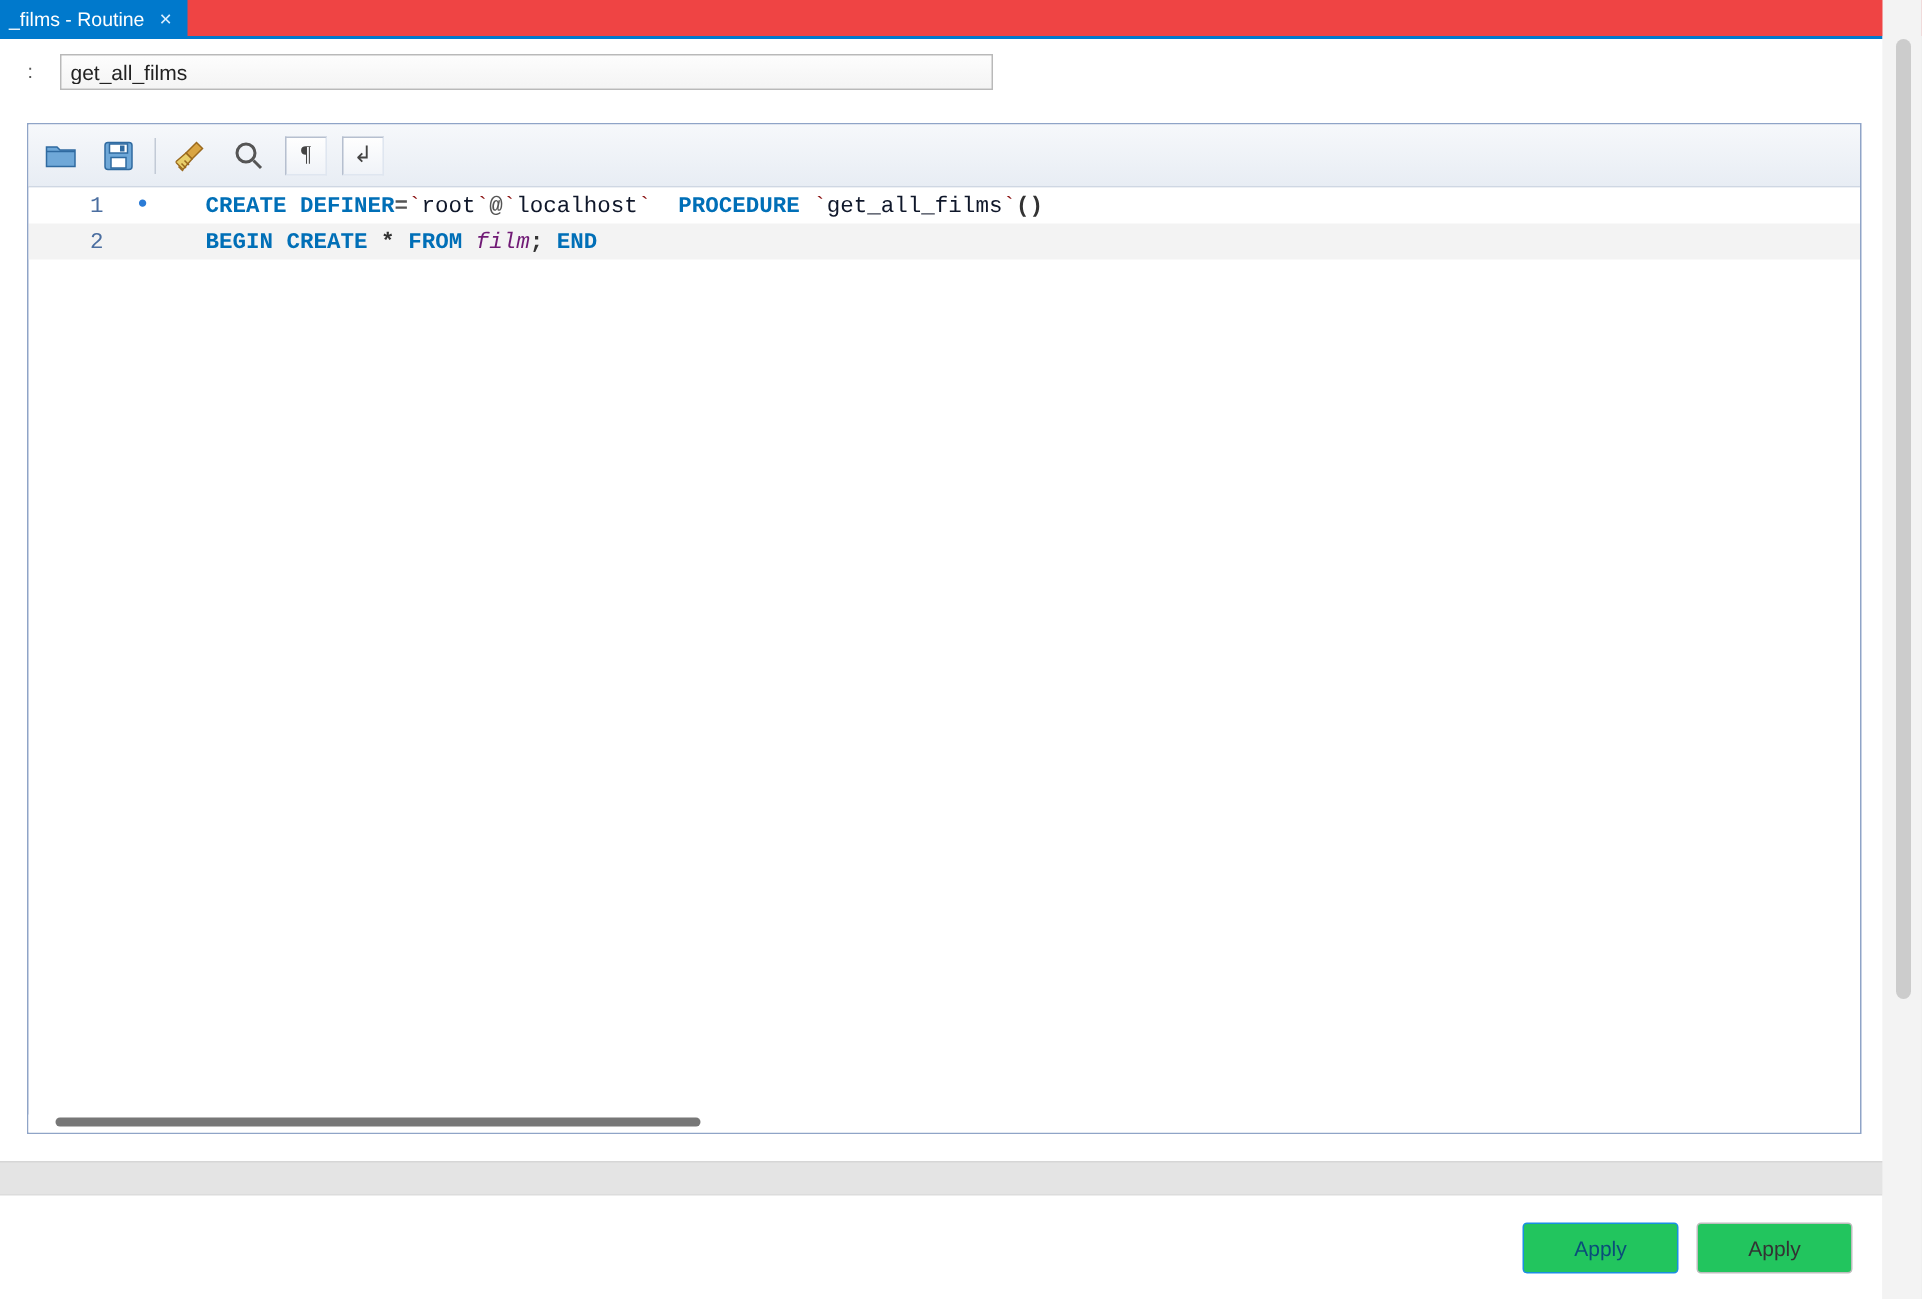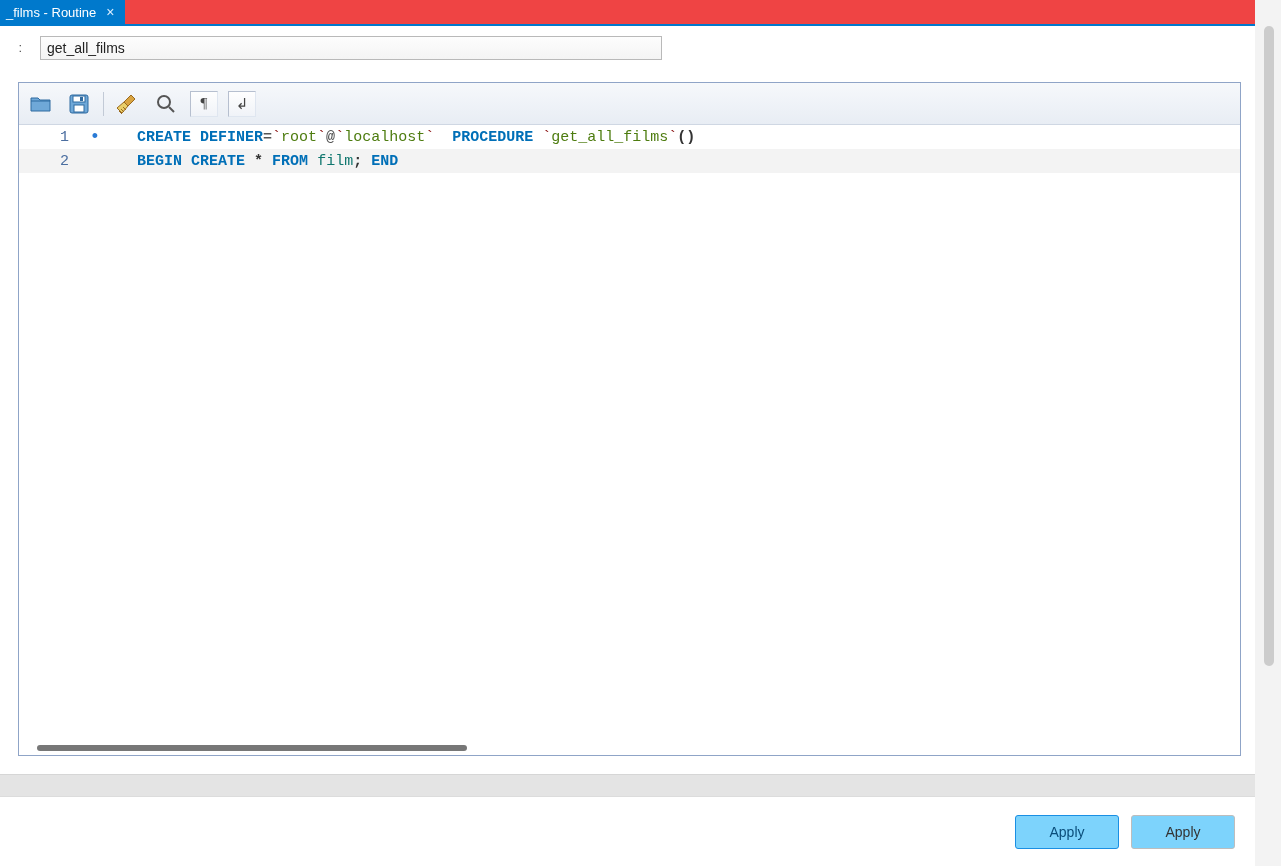--- a/index.html
+++ b/index.html
@@ -157,23 +157,23 @@
     font-size: 18px;
     line-height: 1;
   }
   .code {
     padding-left: 22px;
     white-space: pre;
   }
   .kw   { color:#006fb7; font-weight:bold;text-align:center; }
   .eq   { color:#555; font-weight:bold; }
   .bt   { color:#8a0f0f; }
-  .str  { color:#4d7c0f; }
+  .str  { color:#0f172a; }
   .at   { color:#555; font-weight:bold;}
-  .id   { color:#0f766e; }
+  .id   { color:#701a75;font-style:italic; }
   .pun  { color:#333; font-weight:bold;}
   .star { color:#333; font-weight:bold;}
 
   
   .hscroll {
     height: 12px;
     background:#fff;
     position:relative;
   }
   .hscroll .thumb {
@@ -203,21 +203,21 @@
     align-items:center;
     justify-content:flex-end;
     padding-right: 20px;
     gap: 12px;
   }
   .btn {
     min-width: 104px;
     height: 34px;
     font-size: 14px;
     border-radius: 3px;
-    background:#7dd3fc;
+    background:#22c55e;
     cursor:pointer;
   }
   .btn-primary {
     border:1px solid #1a8fe3;
     color:#0a4d7a;
   }
   .btn-secondary {
     border:1px solid #bdbdbd;
     color:#333;
   }

